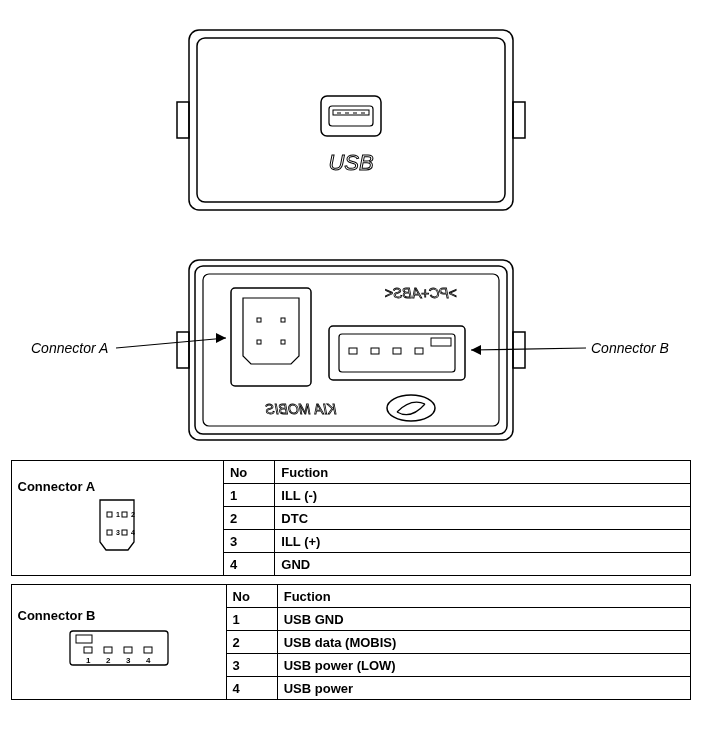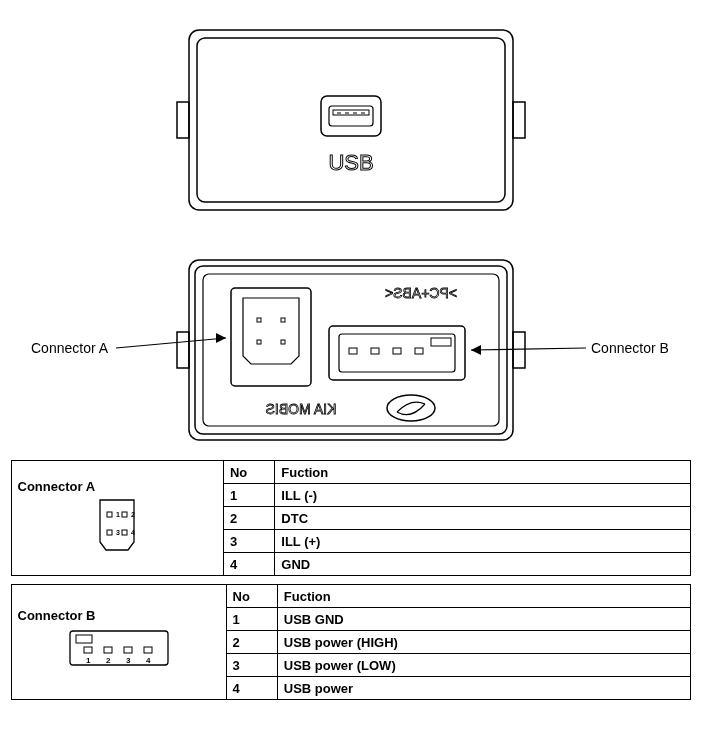--- a/index.html
+++ b/index.html
@@ -7,20 +7,21 @@
     padding: 10px;
     font-family: Arial, Helvetica, sans-serif;
     font-size: 13px;
     color: #000;
     width: 701px;
     box-sizing: border-box;
   }
   .diagram-area {
     width: 100%;
     text-align: center;
+    font-style: italic;
   }
   svg { display: block; margin: 0 auto; }
   table {
     border-collapse: collapse;
     width: 680px;
     margin: 0 auto 8px auto;
   }
   td, th {
     border: 1px solid #000;
     padding: 2px 6px;
@@ -175,21 +176,21 @@
     </td>
     <td class="no-cell">No</td>
     <td class="func-cell">Fuction</td>
   </tr>
   <tr>
     <td>1</td>
     <td>USB GND</td>
   </tr>
   <tr>
     <td>2</td>
-    <td>USB power (HIGH)</td>
+    <td>USB data (MOBIS)</td>
   </tr>
   <tr>
     <td>3</td>
     <td>USB power (LOW)</td>
   </tr>
   <tr>
     <td>4</td>
     <td>USB power</td>
   </tr>
 </tbody>

